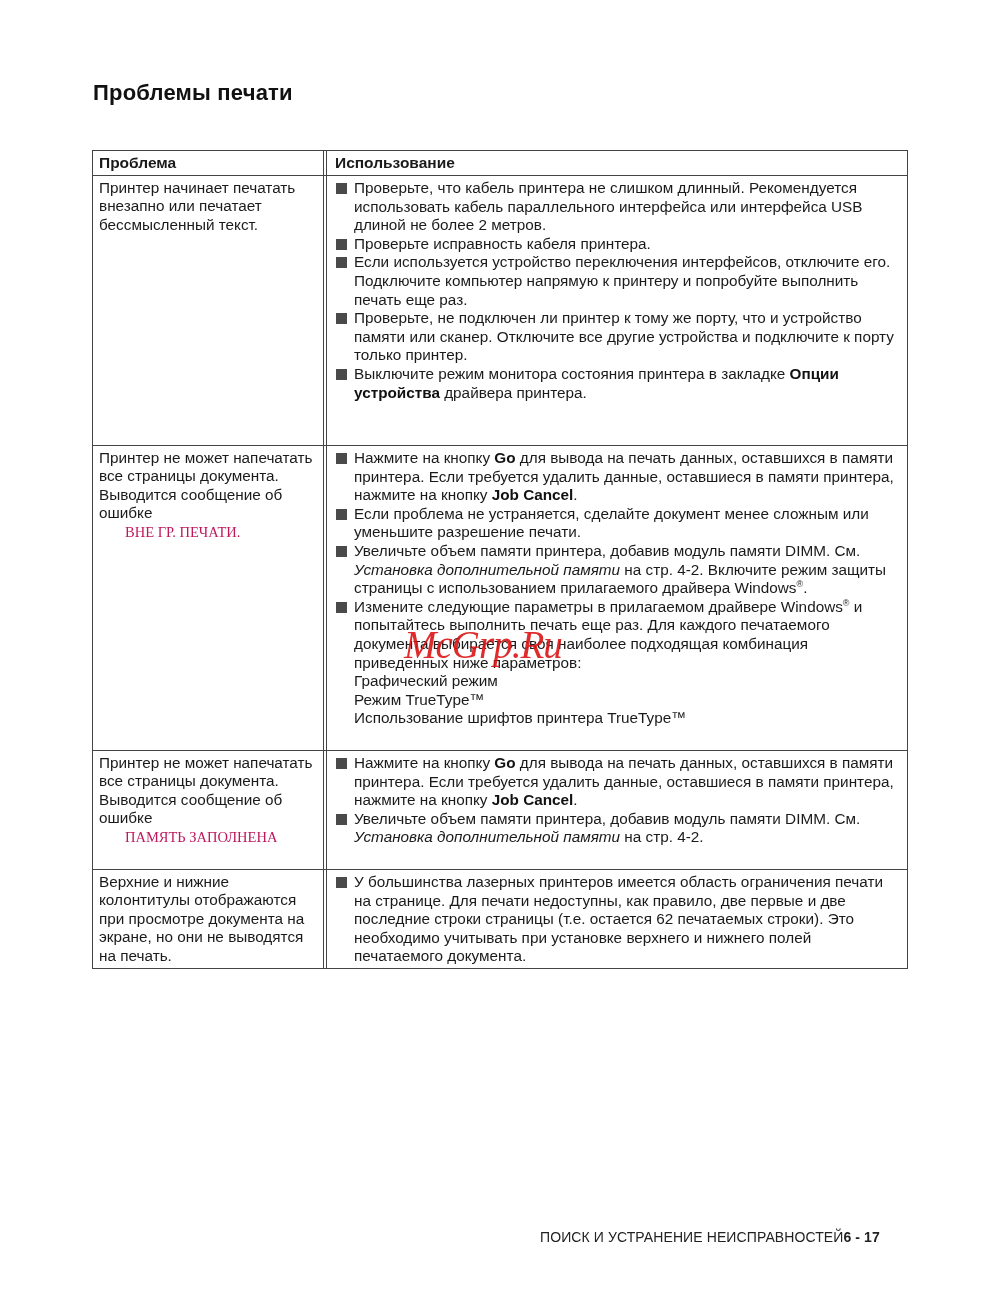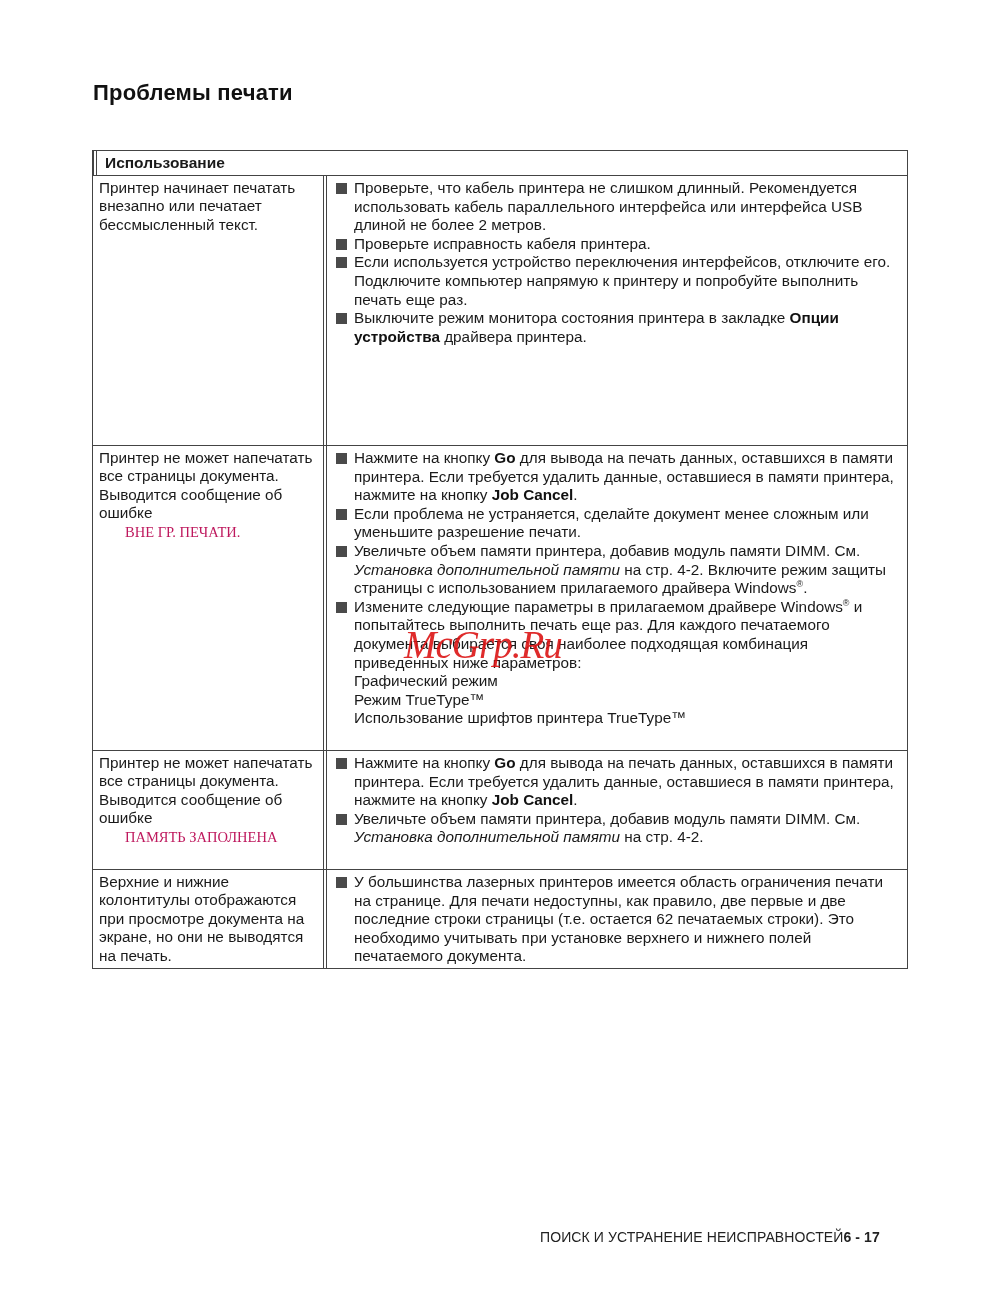--- a/index.html
+++ b/index.html
@@ -113,33 +113,35 @@
     }
   </style>
 </head>
 <body>
 
 <h1 class="page-title">Проблемы печати</h1>
 
 <div class="ptable">
 
   <div class="prow hdr">
+    <div class="pcell-left">Проблема</div>
     <div class="pcell-right">Использование</div>
   </div>
 
   <div class="prow" style="height:270px;">
     <div class="pcell-left">
       <span>Принтер начинает печатать внезапно или печатает бессмысленный текст.</span>
     </div>
     <div class="pcell-right">
       <ul class="recs">
         <li><span class="bullet"></span><span>Проверьте, что кабель принтера не слишком длинный. Рекомендуется использовать кабель параллельного интерфейса или интерфейса USB длиной не более 2 метров.</span></li>
         <li><span class="bullet"></span><span>Проверьте исправность кабеля принтера.</span></li>
         <li><span class="bullet"></span><span>Если используется устройство переключения интерфейсов, отключите его. Подключите компьютер напрямую к принтеру и попробуйте выполнить печать еще раз.</span></li>
         <li><span class="bullet"></span></li>
+        <li><span class="bullet"></span><span>Проверьте, не подключен ли принтер к тому же порту, что и устройство памяти или сканер. Отключите все другие устройства и подключите к порту только принтер.</span></li>
         <li><span class="bullet"></span><span>Выключите режим монитора состояния принтера в закладке </span><b>Опции устройства</b><span> драйвера принтера.</span></li>
       </ul>
     </div>
   </div>
 
   <div class="prow" style="height:305px;">
     <div class="pcell-left">
       <span>Принтер не может напечатать все страницы документа. Выводится сообщение об ошибке</span><br>
       <span class="mono">ВНЕ ГР. ПЕЧАТИ.</span>
     </div>

